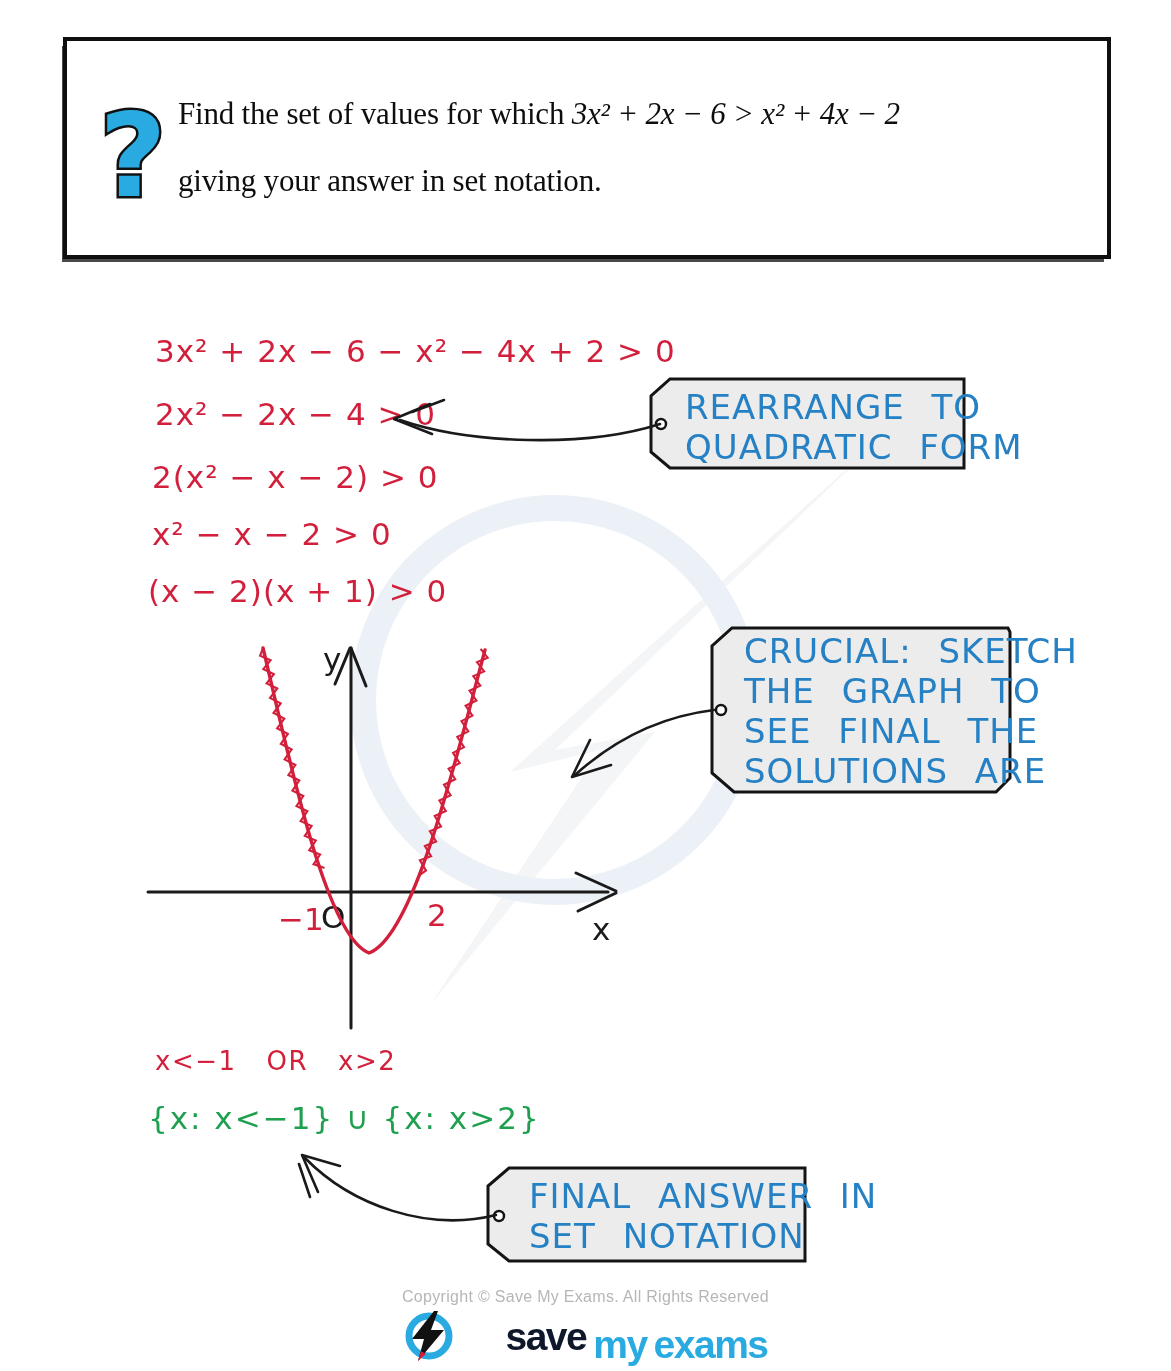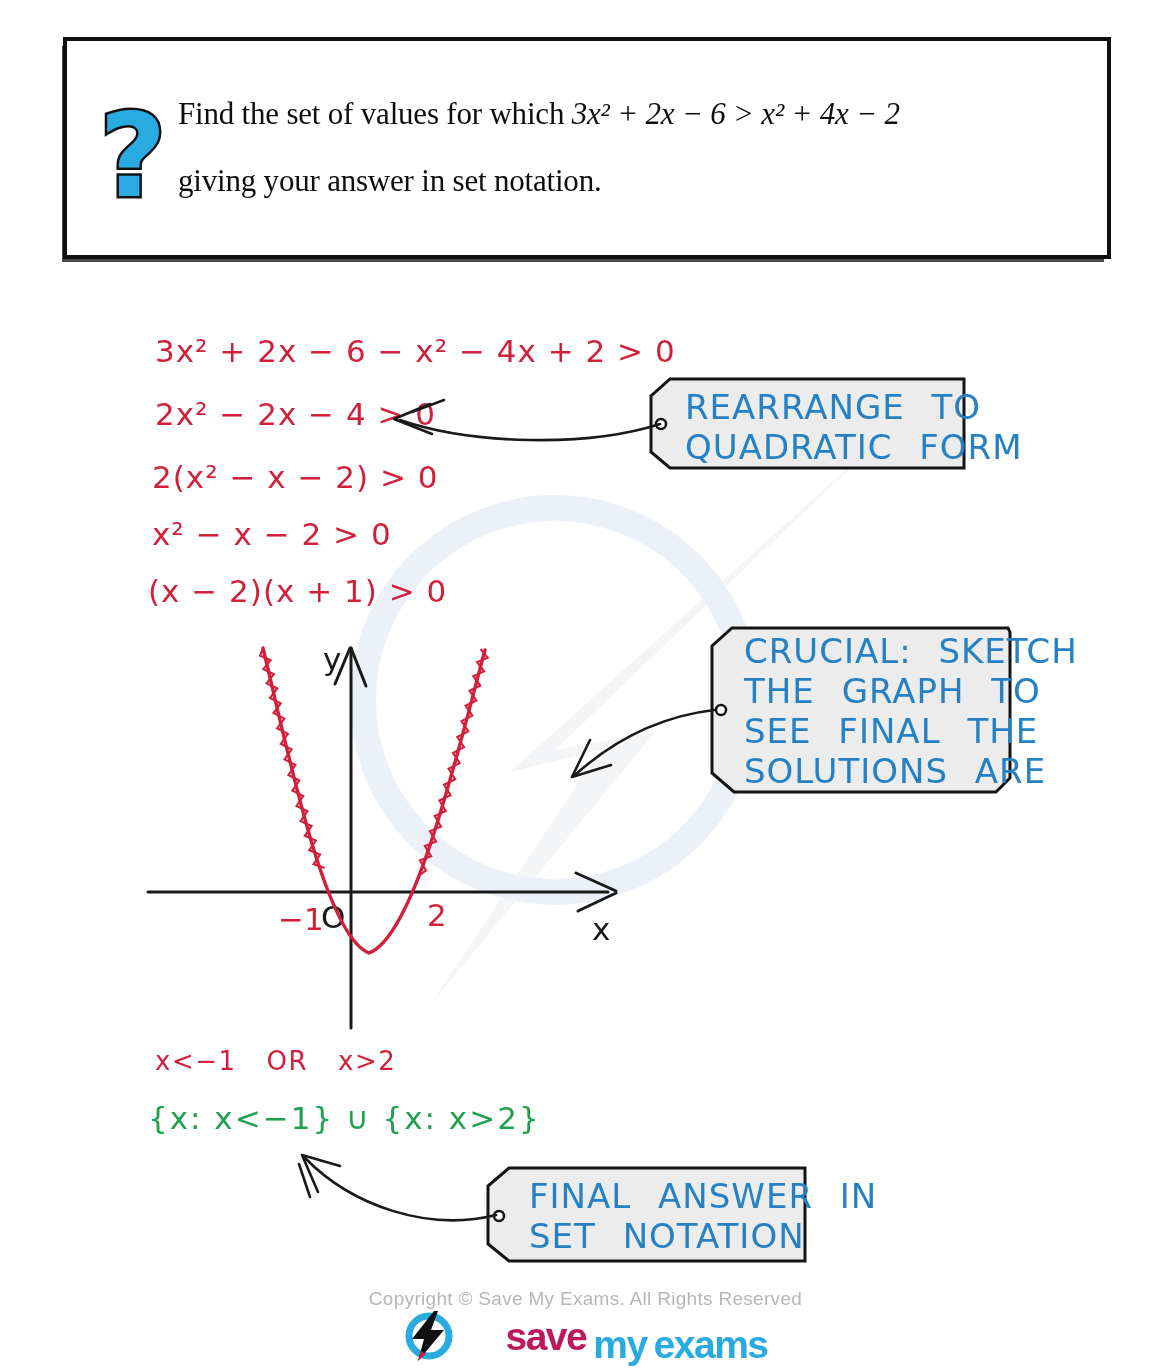--- a/index.html
+++ b/index.html
@@ -54,25 +54,25 @@
            font-size:26px;letter-spacing:1.5px;white-space:nowrap;}
   .sol-green{position:absolute;left:148px;top:1100px;color:#1fa04f;font-size:31px;
              letter-spacing:2px;white-space:nowrap;}
 
   
   #arrows{position:absolute;left:0;top:0;pointer-events:none;}
   .hand{stroke:#1a1a1a;stroke-width:2.6;fill:none;stroke-linecap:round;stroke-linejoin:round;}
 
   
   .copyright{position:absolute;left:0;top:1288px;width:100%;text-align:center;color:#b6b6b6;
-             font-family:"Liberation Sans",sans-serif;font-size:19px;letter-spacing:0.3px;}
+             font-family:"Liberation Sans",sans-serif;font-size:16px;letter-spacing:0.3px;}
   .brand{position:absolute;left:0;top:1308px;width:100%;display:flex;justify-content:center;
          align-items:center;gap:7px;font-family:"Liberation Sans",sans-serif;}
   .brand-word{font-weight:bold;font-size:39px;letter-spacing:-1.5px;line-height:1;}
-  .b-save{color:#be185d;margin-left:43px;}
+  .b-save{color:#0f172a;margin-left:43px;}
   .b-my,.b-exams{color:#29abe2;margin-top:17px;}
 </style>
 </head>
 <body>
 
 <div class="page">
 
   <svg class="watermark" width="680" height="640" viewBox="0 0 680 640">
     <polygon points="590,10 255,330 355,312 130,585 300,330 210,352" fill="#f4f5f7"></polygon>
     <circle cx="255" cy="280" r="192" fill="none" stroke="#ecf1f7" stroke-width="26"></circle>

